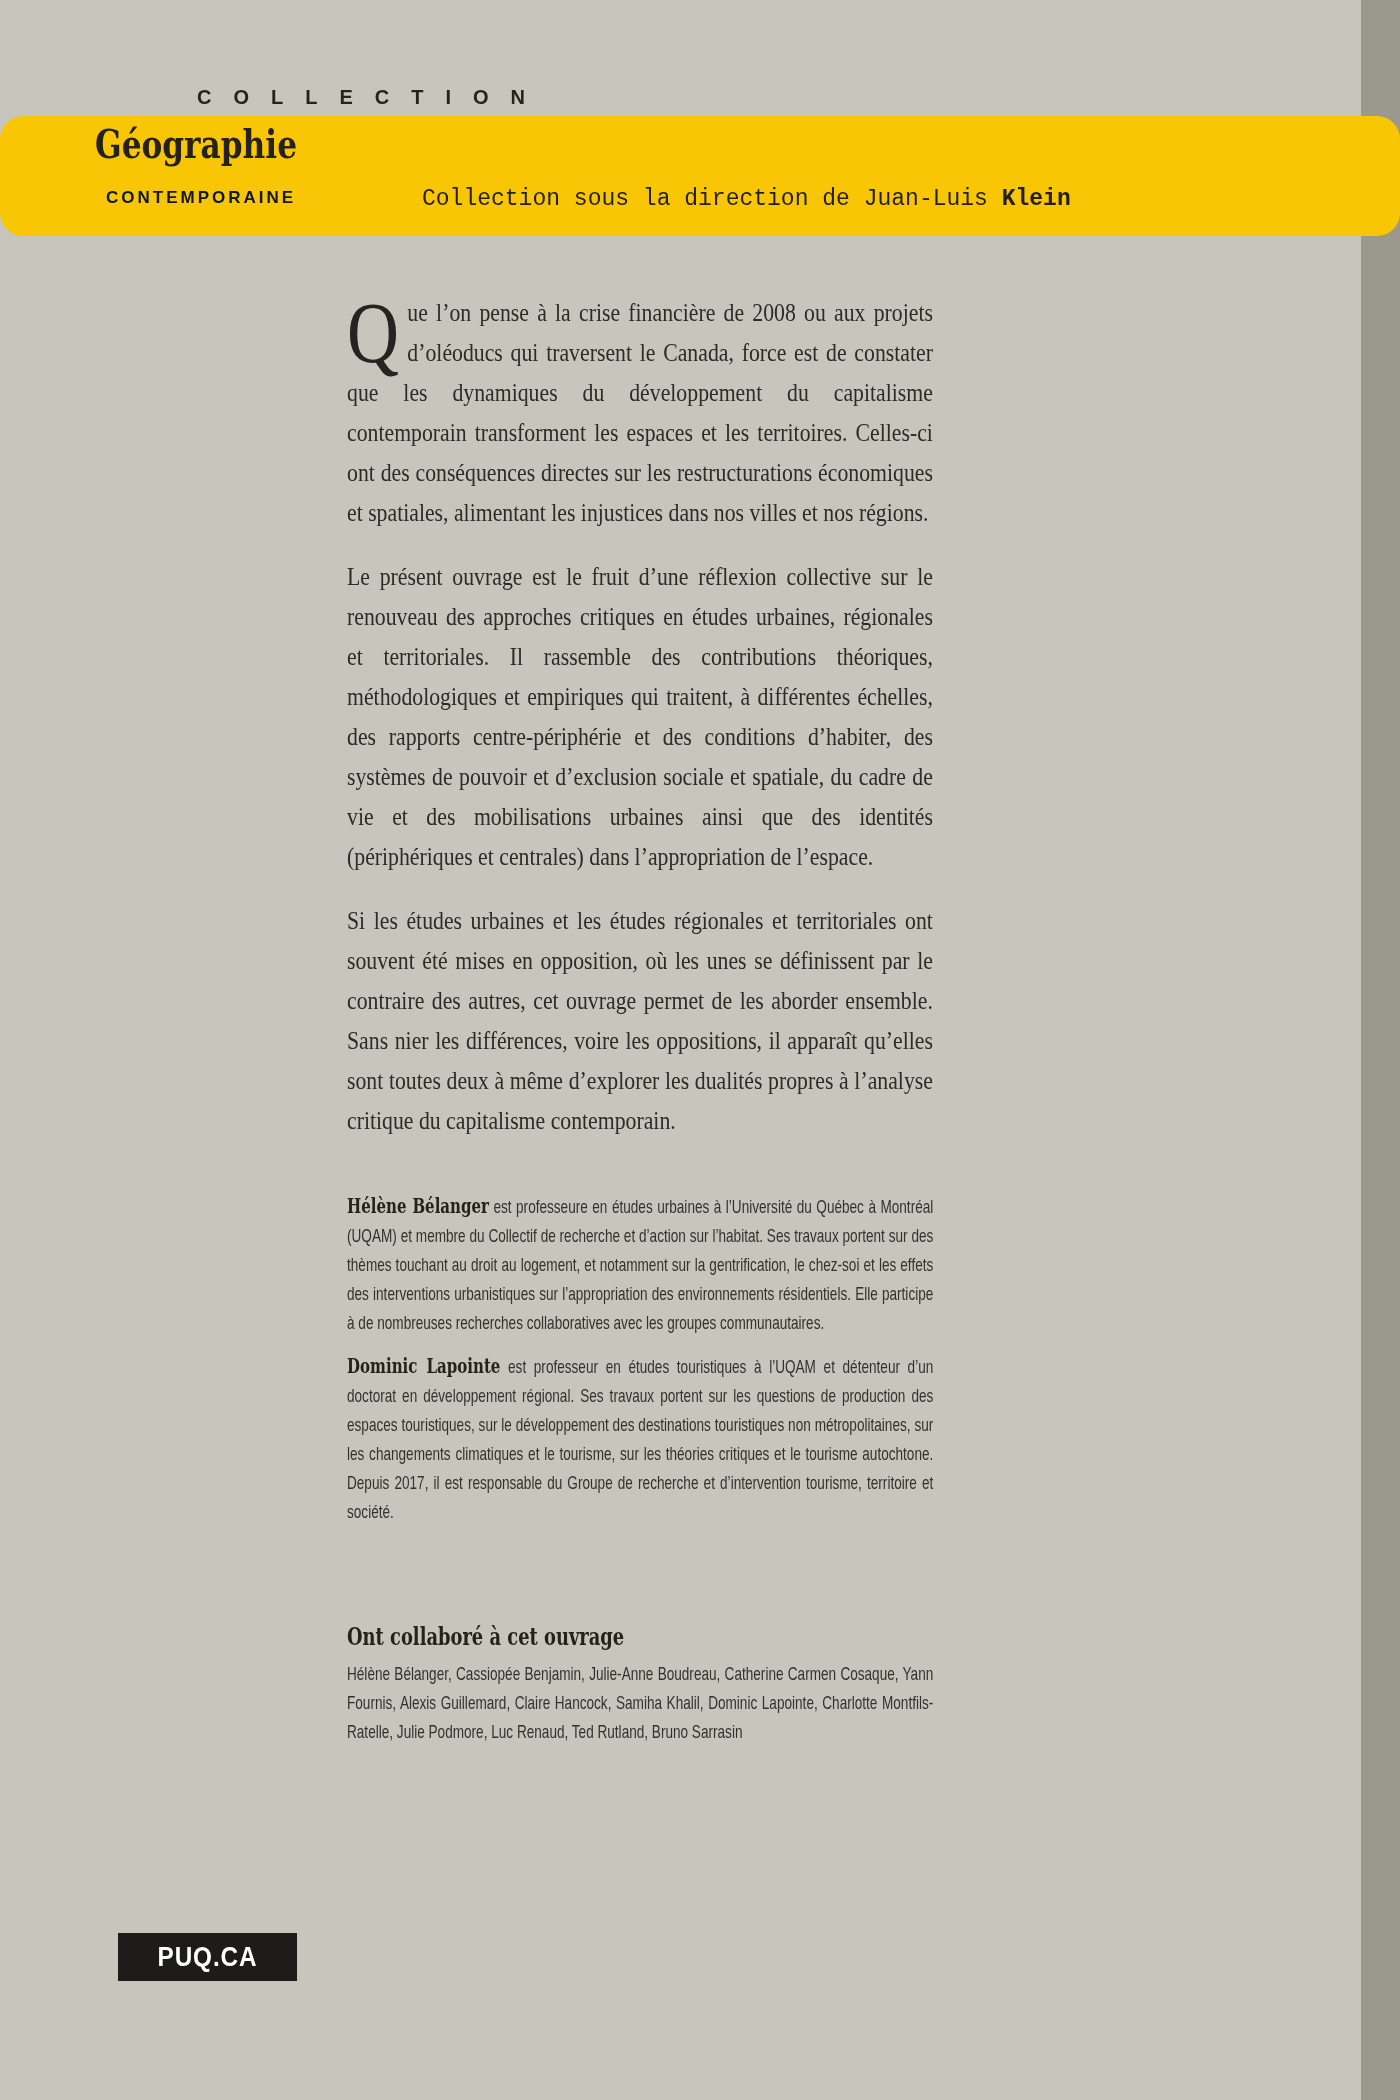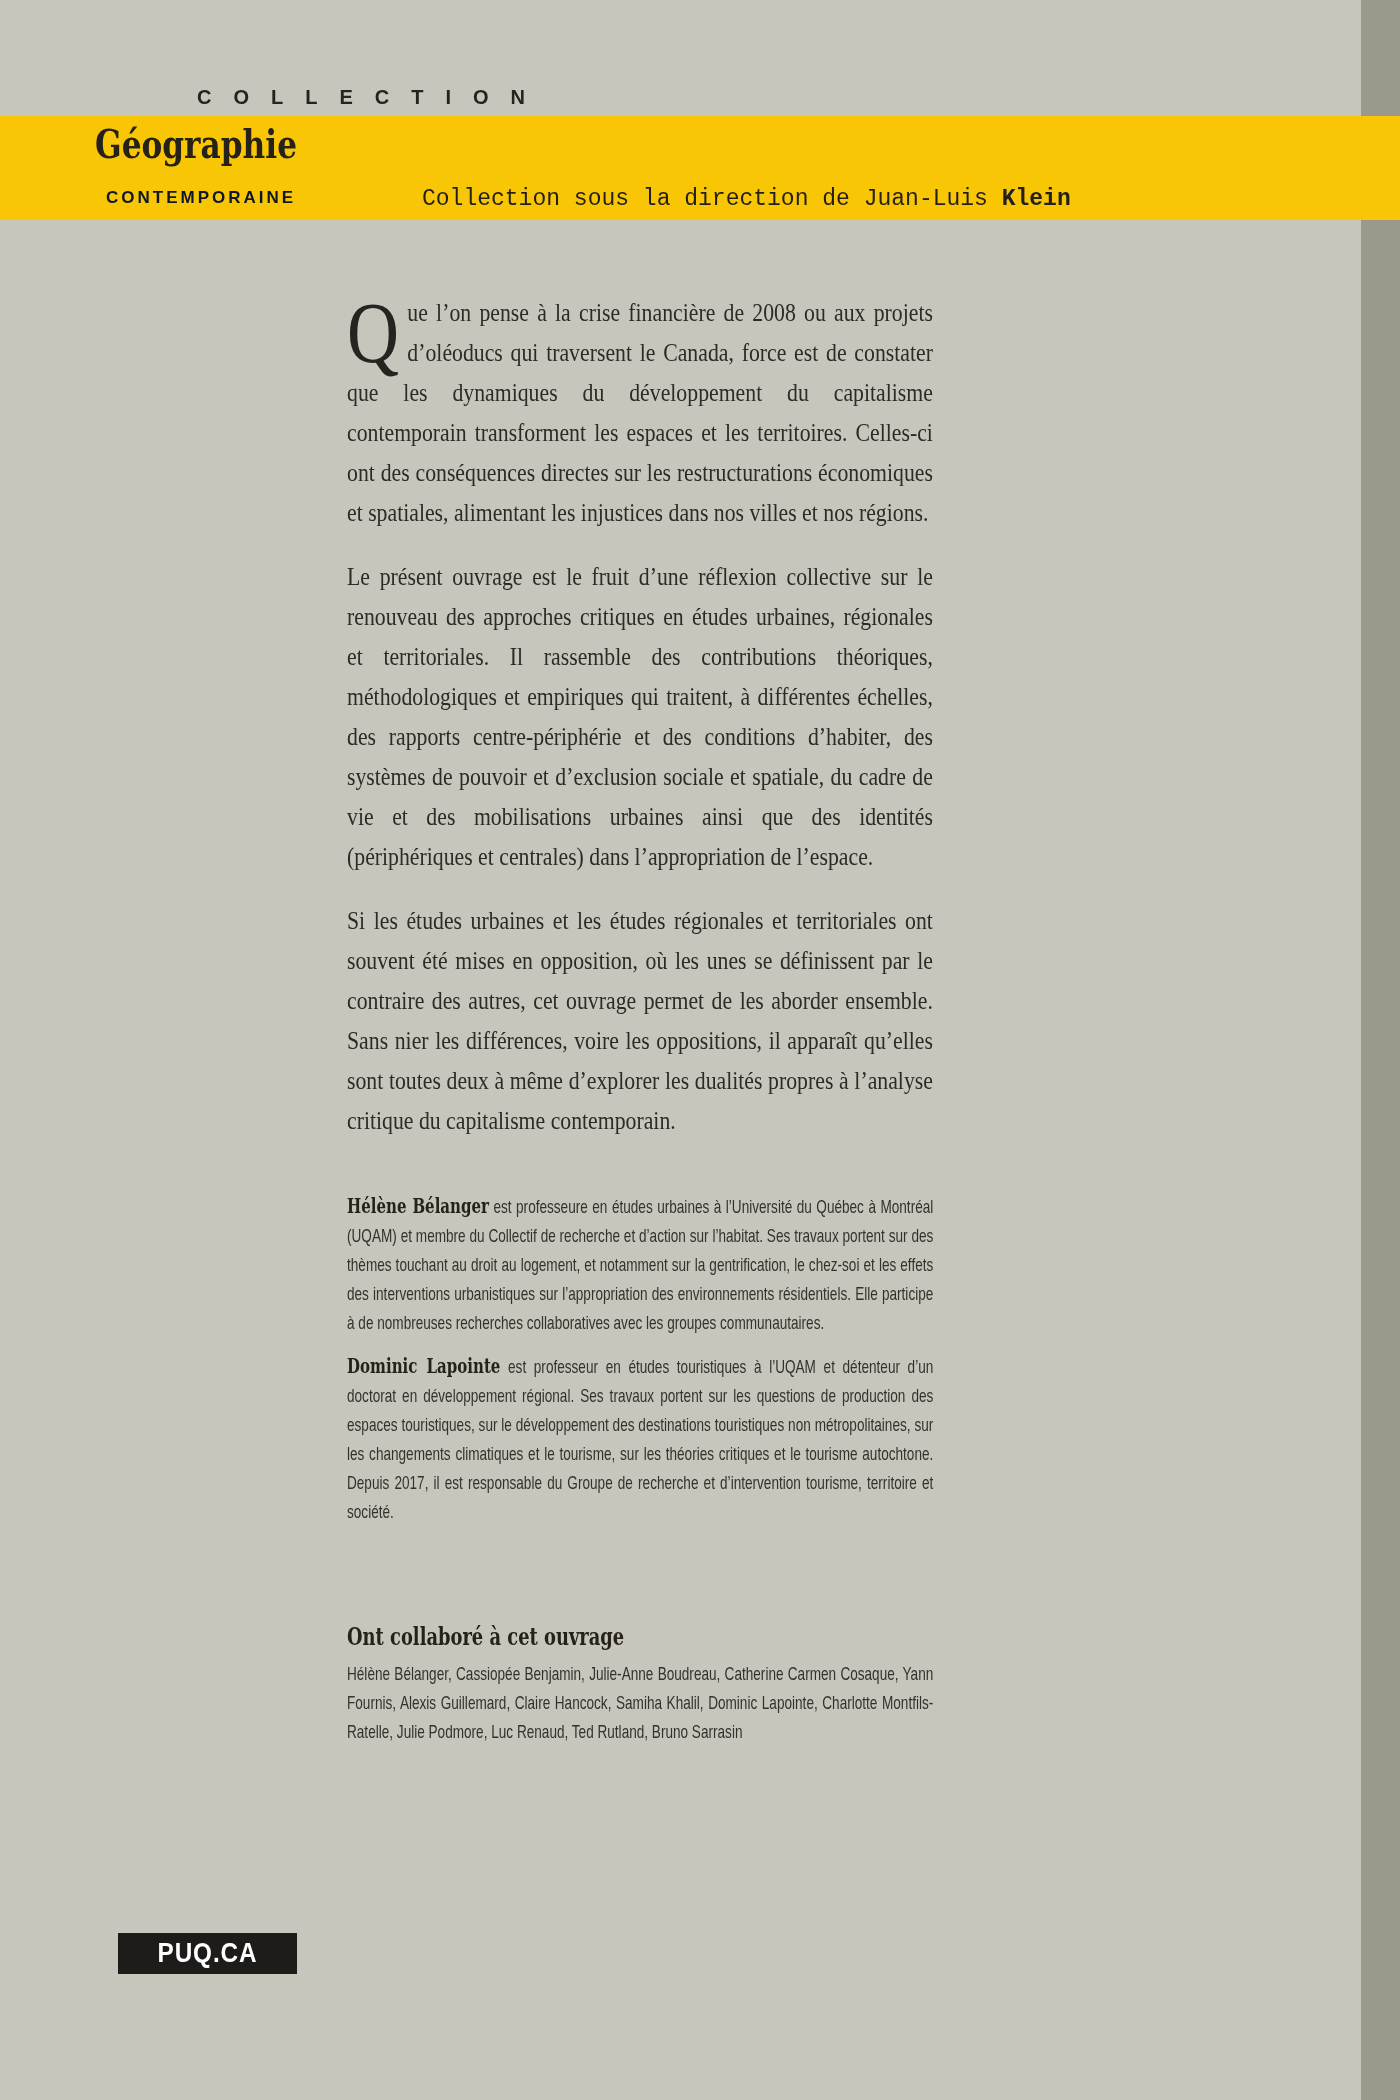--- a/index.html
+++ b/index.html
@@ -11,22 +11,22 @@
   .side-strip{
     position:absolute;right:0;top:0;width:39px;height:2100px;
     background:#9a998c;z-index:1;
   }
   .collection-label{
     position:absolute;left:197px;top:86px;
     font-family:"Liberation Sans", sans-serif;font-weight:bold;
     font-size:20px;letter-spacing:22px;color:#26231e;white-space:nowrap;
   }
   .banner{
-    position:absolute;left:0;top:116px;width:1400px;height:104px;
-    background:#f9c606;z-index:2;
+    position:absolute;left:0;top:116px;width:1400px;height:120px;
+    background:#f9c606;z-index:2;border-radius:23px;
   }
   .series-title{
     position:absolute;left:95px;top:4px;
     font-family:"DejaVu Serif", serif;font-weight:bold;
     font-size:40px;color:#262218;white-space:nowrap;
     transform:scaleX(0.78);transform-origin:0 0;
   }
   .series-subtitle{
     position:absolute;left:106px;top:72px;
     font-family:"Liberation Sans", sans-serif;font-weight:bold;
@@ -67,21 +67,21 @@
   }
   .contrib{margin-top:96px;}
   .contrib-heading{
     margin:0 0 8px 0;font-family:"DejaVu Serif", serif;font-weight:bold;
     font-size:25px;color:#262218;
   }
   .contrib-names{
     margin:0;font-size:19px;line-height:29px;color:#35312b;text-align:justify;
   }
   .puq-box{
-    position:absolute;left:118px;top:1933px;width:179px;height:41px;
+    position:absolute;left:118px;top:1933px;width:179px;height:48px;
     background:#1e1b1b;display:flex;align-items:center;justify-content:center;
     z-index:2;
   }
   .puq-text{
     font-family:"Liberation Sans", sans-serif;font-weight:bold;
     font-size:27px;color:#ffffff;letter-spacing:1px;
     transform:scaleX(0.9);
   }
 </style>
 </head>

